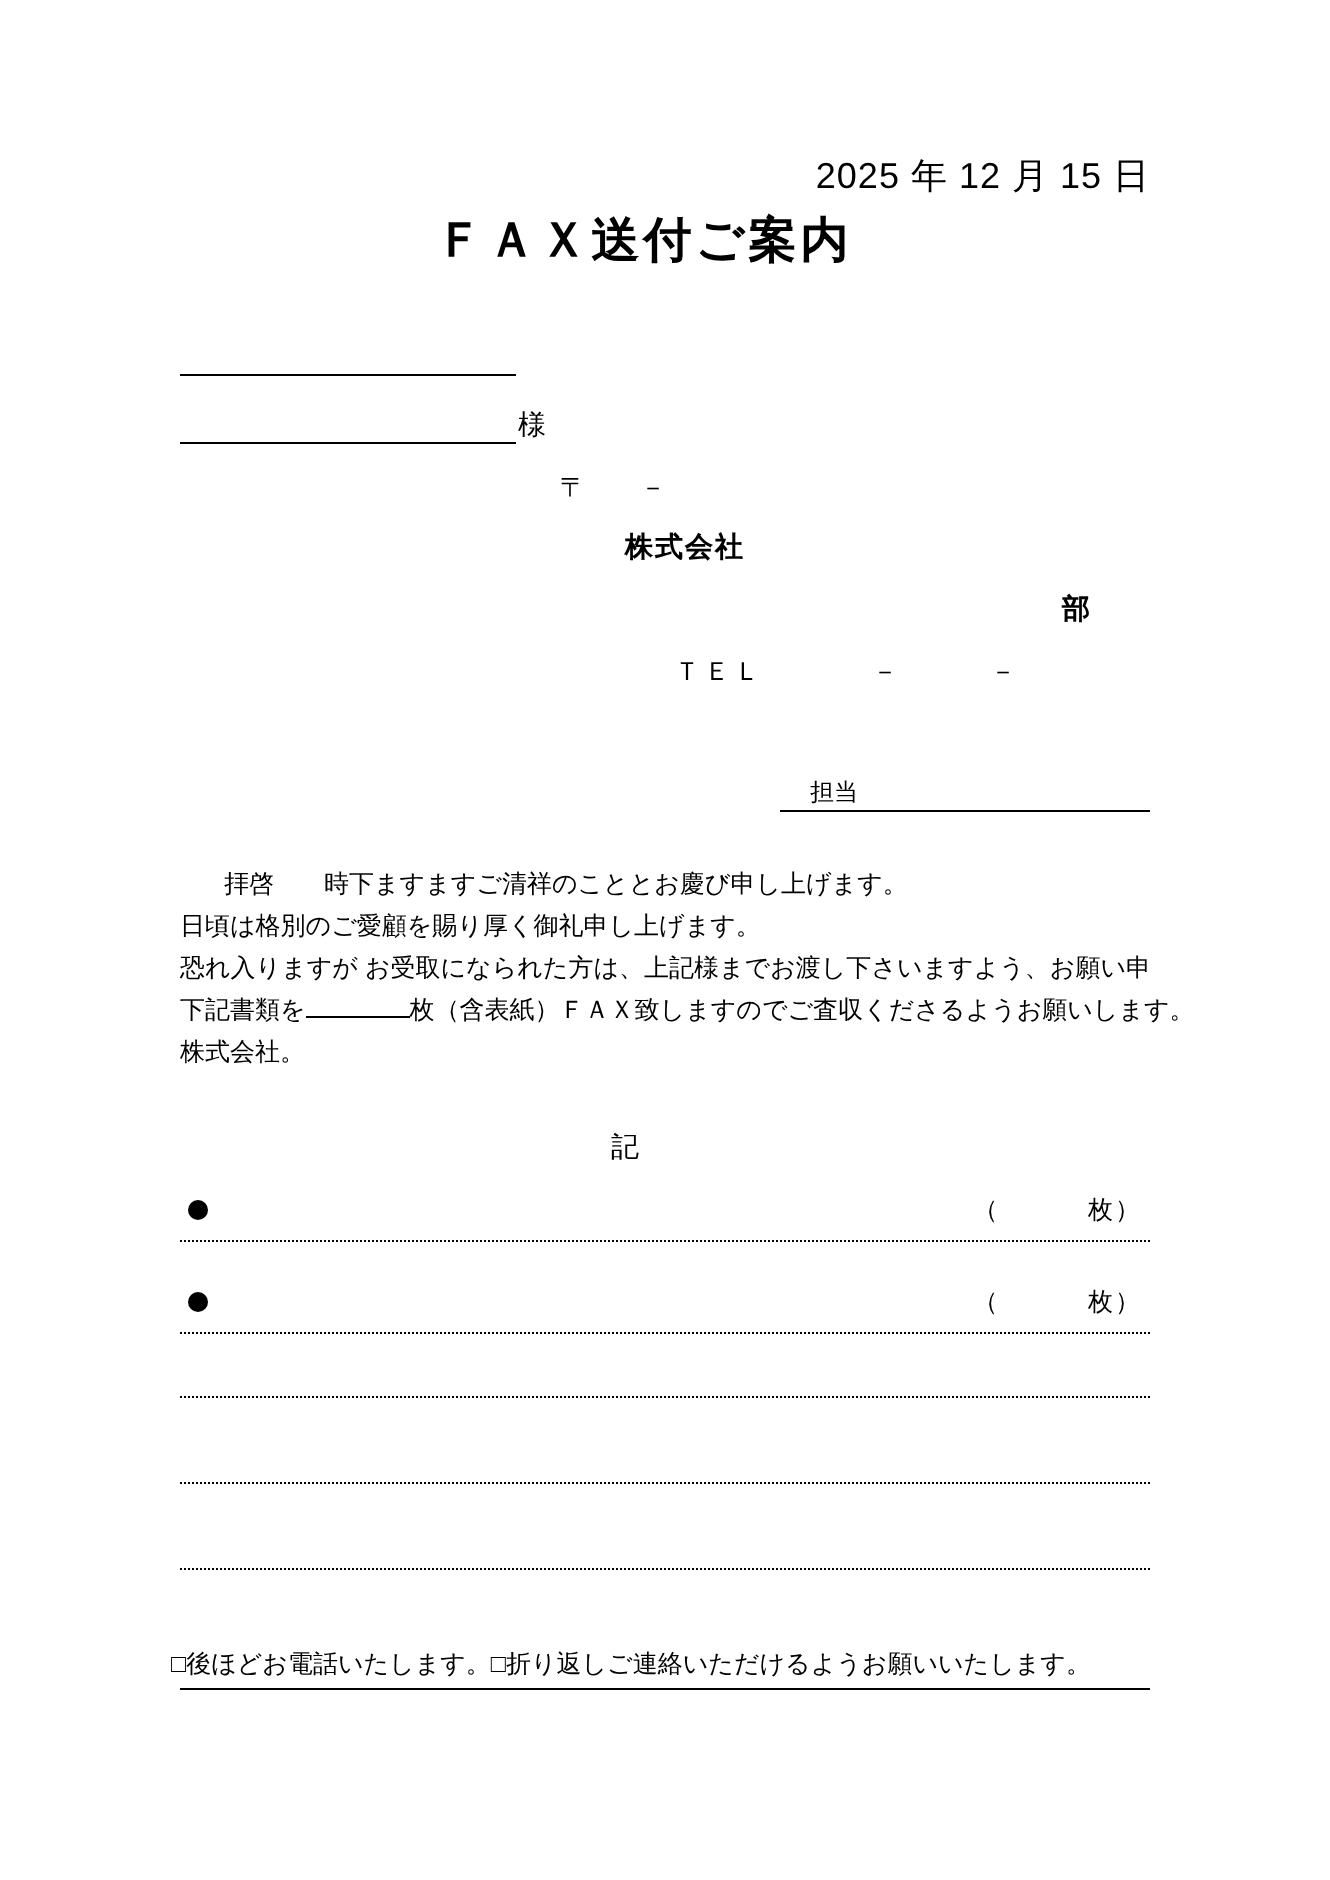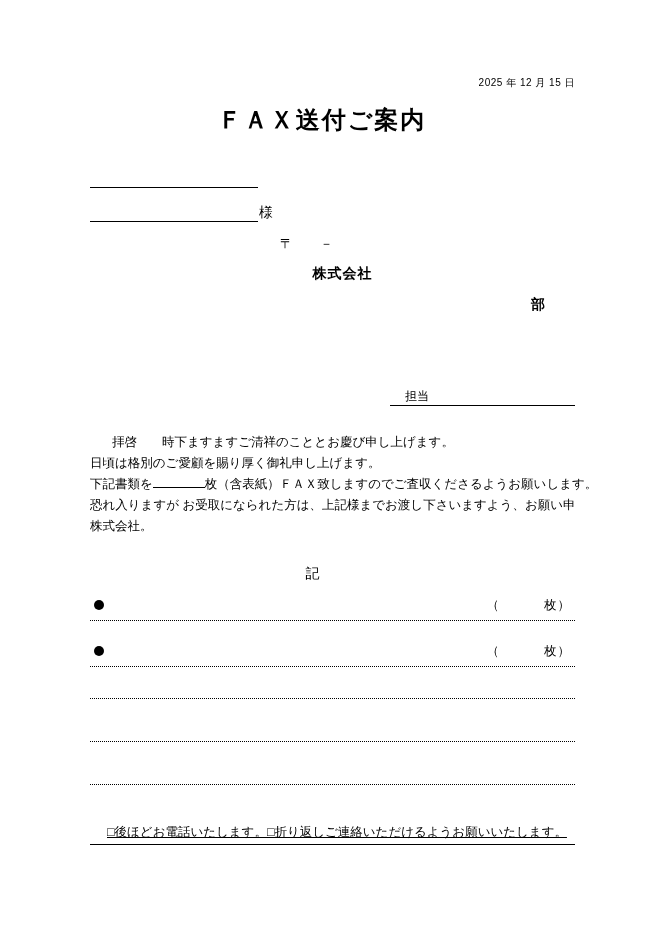--- a/index.html
+++ b/index.html
@@ -20,21 +20,21 @@
     left: 0; top: 0;
     width: 665px;
     height: 940px;
   }
 
   
   .doc-date {
     position: absolute;
     right: 90px;
     top: 76px;
-    font-size: 10px;
+    font-size: 18px;
     letter-spacing: 0.5px;
     white-space: nowrap;
   }
 
   
   .doc-title {
     position: absolute;
     left: 0; right: 0;
     top: 104px;
     text-align: center;
@@ -213,26 +213,26 @@
   .footer-line {
     position: absolute;
     left: 90px;
     width: 485px;
     top: 843px;
     border-bottom: 1px solid #000;
     height: 1px;
   }
   .footer-text {
     position: absolute;
-    left: 107px;
+    left: 73px;
     width: 485px;
     top: 824px;
     font-size: 12.5px;
-    white-space: nowrap;
-    text-decoration: underline;
+    text-align: center;
+    white-space: nowrap;
   }
 </style>
 </head>
 <body>
 
 <div class="page">
 
   <div class="doc-date">2025 年 12 月 15 日</div>
 
   <div class="doc-title">ＦＡＸ送付ご案内</div>
@@ -241,30 +241,33 @@
   <div class="recip-line-2"></div>
   <div class="recip-sama">様</div>
 
   <div class="zip-row">
     <span>〒</span><span class="dash">－</span>
   </div>
 
   <div class="company">株式会社</div>
   <div class="dept">部</div>
 
+  <div class="tel-row">
+    <span>ＴＥＬ</span><span class="d1">－</span><span class="d2">－</span>
+  </div>
 
 
   <div class="tanto-label">担当</div>
   <div class="tanto-line"></div>
 
   <div class="body-block">
     <p class="indent">拝啓　　時下ますますご清祥のこととお慶び申し上げます。</p>
     <p>日頃は格別のご愛顧を賜り厚く御礼申し上げます。</p>
+    <p>恐れ入りますが お受取になられた方は、上記様までお渡し下さいますよう、お願い申</p>
     <p><span>下記書類を</span><span class="inline-blank"></span><span>枚（含表紙）ＦＡＸ致しますのでご査収くださるようお願いします。</span></p>
-    <p>恐れ入りますが お受取になられた方は、上記様までお渡し下さいますよう、お願い申</p>
     <p>株式会社。</p>
   </div>
 
   <div class="ki">記</div>
 
   <div class="item-row r1">
     <span class="bullet"></span>
     <span class="count"><span>（</span><span class="gap"></span><span>枚）</span></span>
     <span class="rule"></span>
   </div>

